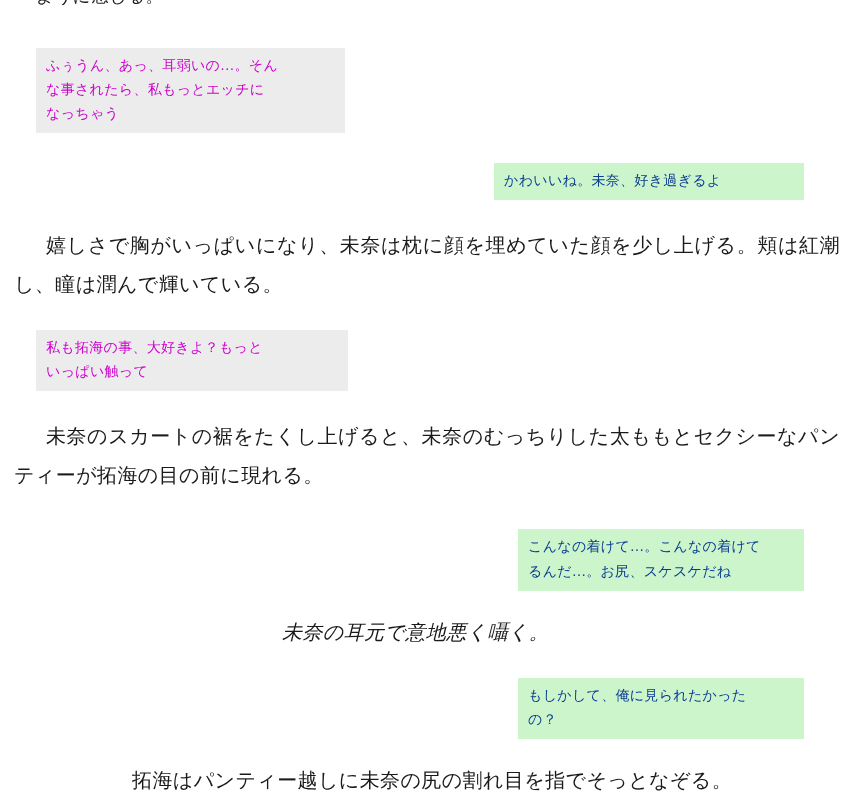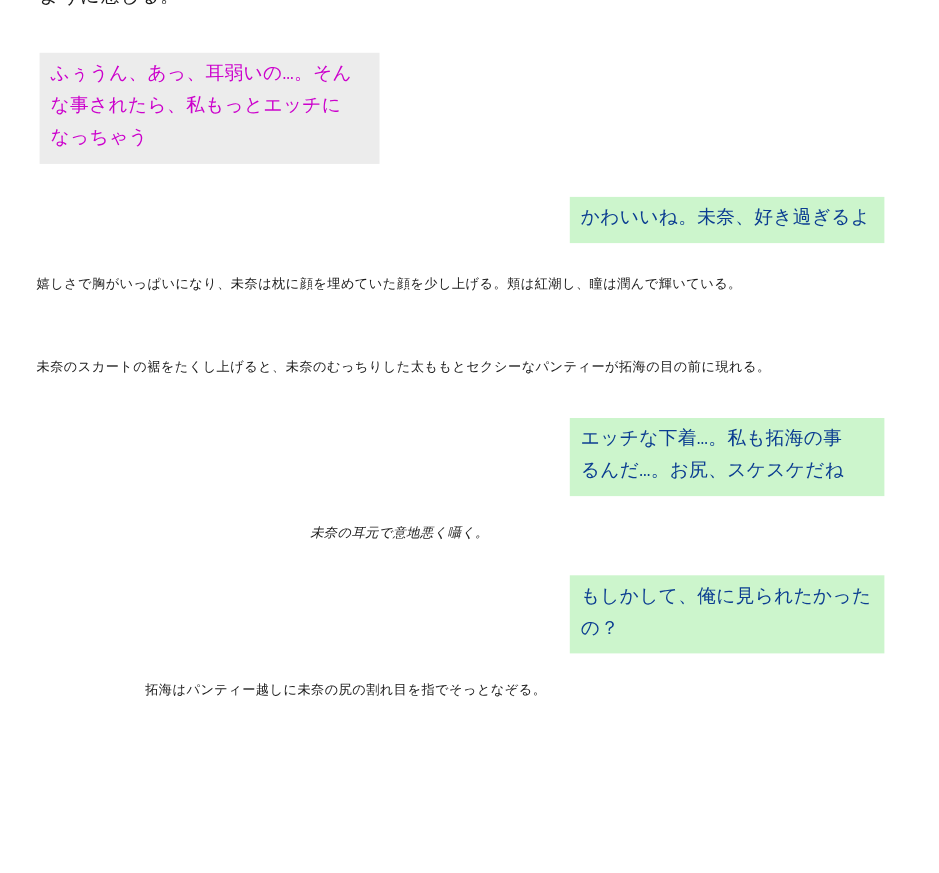--- a/index.html
+++ b/index.html
@@ -16,21 +16,21 @@
   }
   .page {
     position: relative;
     width: 854px;
     height: 794px;
     box-sizing: border-box;
     padding: 0 12px;
   }
   
   .narration {
-    font-size: 12px;
+    font-size: 20px;
     line-height: 1.95;
     color: #1a1a1a;
     letter-spacing: 0.4px;
     text-align: justify;
     margin: 0;
     padding: 0 2px;
   }
   .narration.indent-1 { text-indent: 1.6em; }
   .narration.indent-center { padding-left: 270px; font-style: italic; }
   .narration.indent-mid { padding-left: 120px; }
@@ -52,38 +52,37 @@
 
   
   .bubble-row {
     display: flex;
   }
   .bubble-row.left { justify-content: flex-start; padding-left: 24px; }
   .bubble-row.right { justify-content: flex-end; padding-right: 38px; }
 
   .bubble {
     display: inline-block;
-    font-size: 17px;
+    font-size: 14px;
     line-height: 1.72;
     letter-spacing: 0.3px;
     padding: 6px 10px 7px 10px;
     white-space: pre-line;
     box-sizing: border-box;
-    font-family: Liberation Mono, monospace;
   }
   .bubble.heroine {
     background: #ececec;
     color: #cc00cc;
   }
   .bubble.hero {
     background: #ccf5cc;
     color: #0b3d91;
   }
   .b-w1 { width: 309px; }
-  .b-w2 { width: 286px; }
+  .b-w2 { width: 310px; }
   .b-w3 { width: 312px; }
   .b-w4 { width: 286px; }
   .b-w5 { width: 286px; margin-left: 45px; }
   .sp22  { height: 22px; }
   .sp26  { height: 26px; }
   .sp30  { height: 30px; }
   .sp34  { height: 34px; }
 </style>
 </head>
 <body>
@@ -107,29 +106,33 @@
   <div class="bubble-row right">
     <div class="bubble hero b-w2">かわいいね。未奈、好き過ぎるよ</div>
   </div>
 
   <div class="sp26"></div>
 
   <p class="narration indent-1">嬉しさで胸がいっぱいになり、未奈は枕に顔を埋めていた顔を少し上げる。頬は紅潮し、瞳は潤んで輝いている。</p>
 
   <div class="sp26"></div>
 
+  <div class="bubble-row left">
+    <div class="bubble heroine b-w3">私も拓海の事、大好きよ？もっと
+いっぱい触って</div>
+  </div>
 
   <div class="sp26"></div>
 
   <p class="narration indent-1">未奈のスカートの裾をたくし上げると、未奈のむっちりした太ももとセクシーなパンティーが拓海の目の前に現れる。</p>
 
   <div class="sp34"></div>
 
   <div class="bubble-row right">
-    <div class="bubble hero b-w4">エッチな下着…。私も拓海の事
+    <div class="bubble hero b-w4">こんなの着けて…。こんなの着けて
 るんだ…。お尻、スケスケだね</div>
   </div>
 
   <div class="sp22"></div>
 
   <p class="narration indent-center">未奈の耳元で意地悪く囁く。</p>
 
   <div class="sp26"></div>
 
   <div class="bubble-row right">

